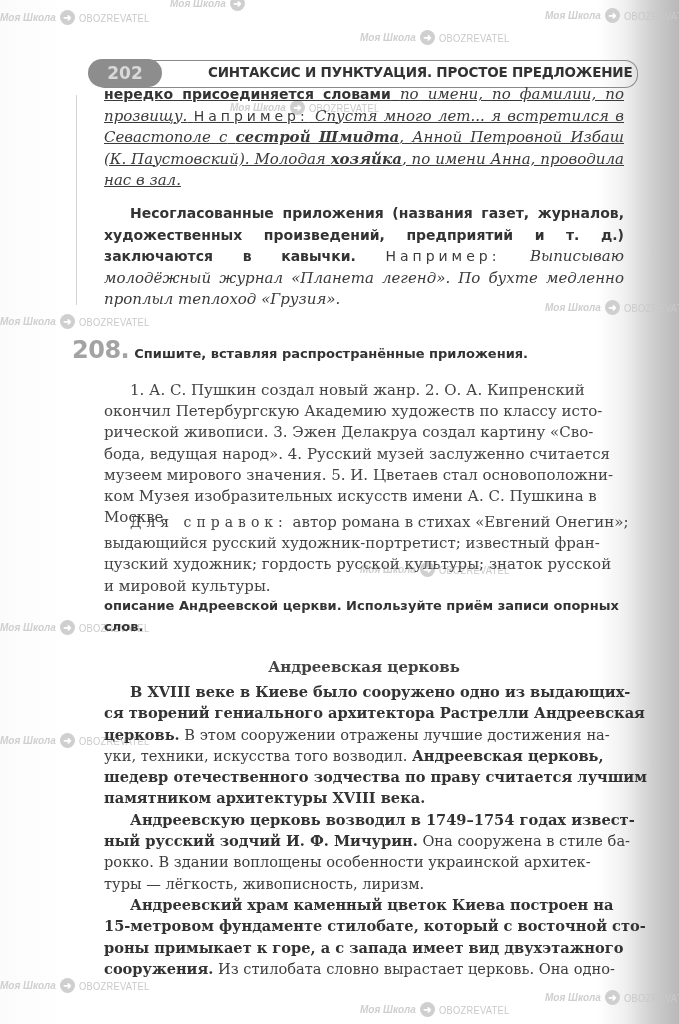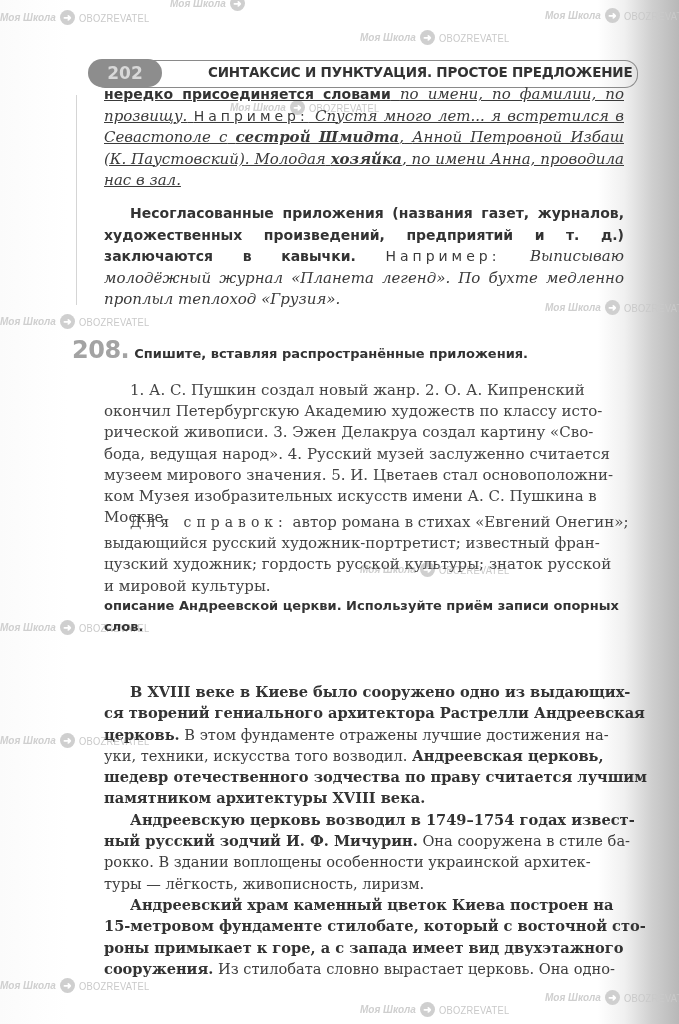--- a/index.html
+++ b/index.html
@@ -185,25 +185,26 @@
     <span class="line">выдающийся русский художник-портретист; известный фран-</span>
     <span class="line">цузский художник; гордость русской культуры; знаток русской</span>
     <span class="line">и мировой культуры.</span>
   </div>
 
   <div style="position:absolute;left:72px;top:596px;width:555px;line-height:20.5px;">
     <span class="line ex-task" style="padding-left:32px">описание Андреевской церкви. Используйте приём записи опорных</span>
     <span class="line ex-task" style="padding-left:32px">слов.</span>
   </div>
 
+  <div class="story-title" style="top:658px;">Андреевская церковь</div>
 
   <div class="txt story" style="top:681px;line-height:21.3px;">
     <span class="line b" style="padding-left:26px">В XVIII веке в Киеве было сооружено одно из выдающих-</span>
     <span class="line b">ся творений гениального архитектора Растрелли Андреевская</span>
-    <span class="line"><span class="b">церковь.</span><span> В этом фундаменте отражены лучшие достижения на-</span></span>
+    <span class="line"><span class="b">церковь.</span><span> В этом сооружении отражены лучшие достижения на-</span></span>
     <span class="line"><span>уки, техники, искусства того возводил. </span><span class="b">Андреевская церковь,</span></span>
     <span class="line b">шедевр отечественного зодчества по праву считается лучшим</span>
     <span class="line b">памятником архитектуры XVIII века.</span>
 
     <span class="line b" style="padding-left:26px">Андреевскую церковь возводил в 1749–1754 годах извест-</span>
     <span class="line"><span class="b">ный русский зодчий И. Ф. Мичурин.</span><span> Она сооружена в стиле ба-</span></span>
     <span class="line">рокко. В здании воплощены особенности украинской архитек-</span>
     <span class="line">туры — лёгкость, живописность, лиризм.</span>
 
     <span class="line b" style="padding-left:26px">Андреевский храм каменный цветок Киева построен на</span>

